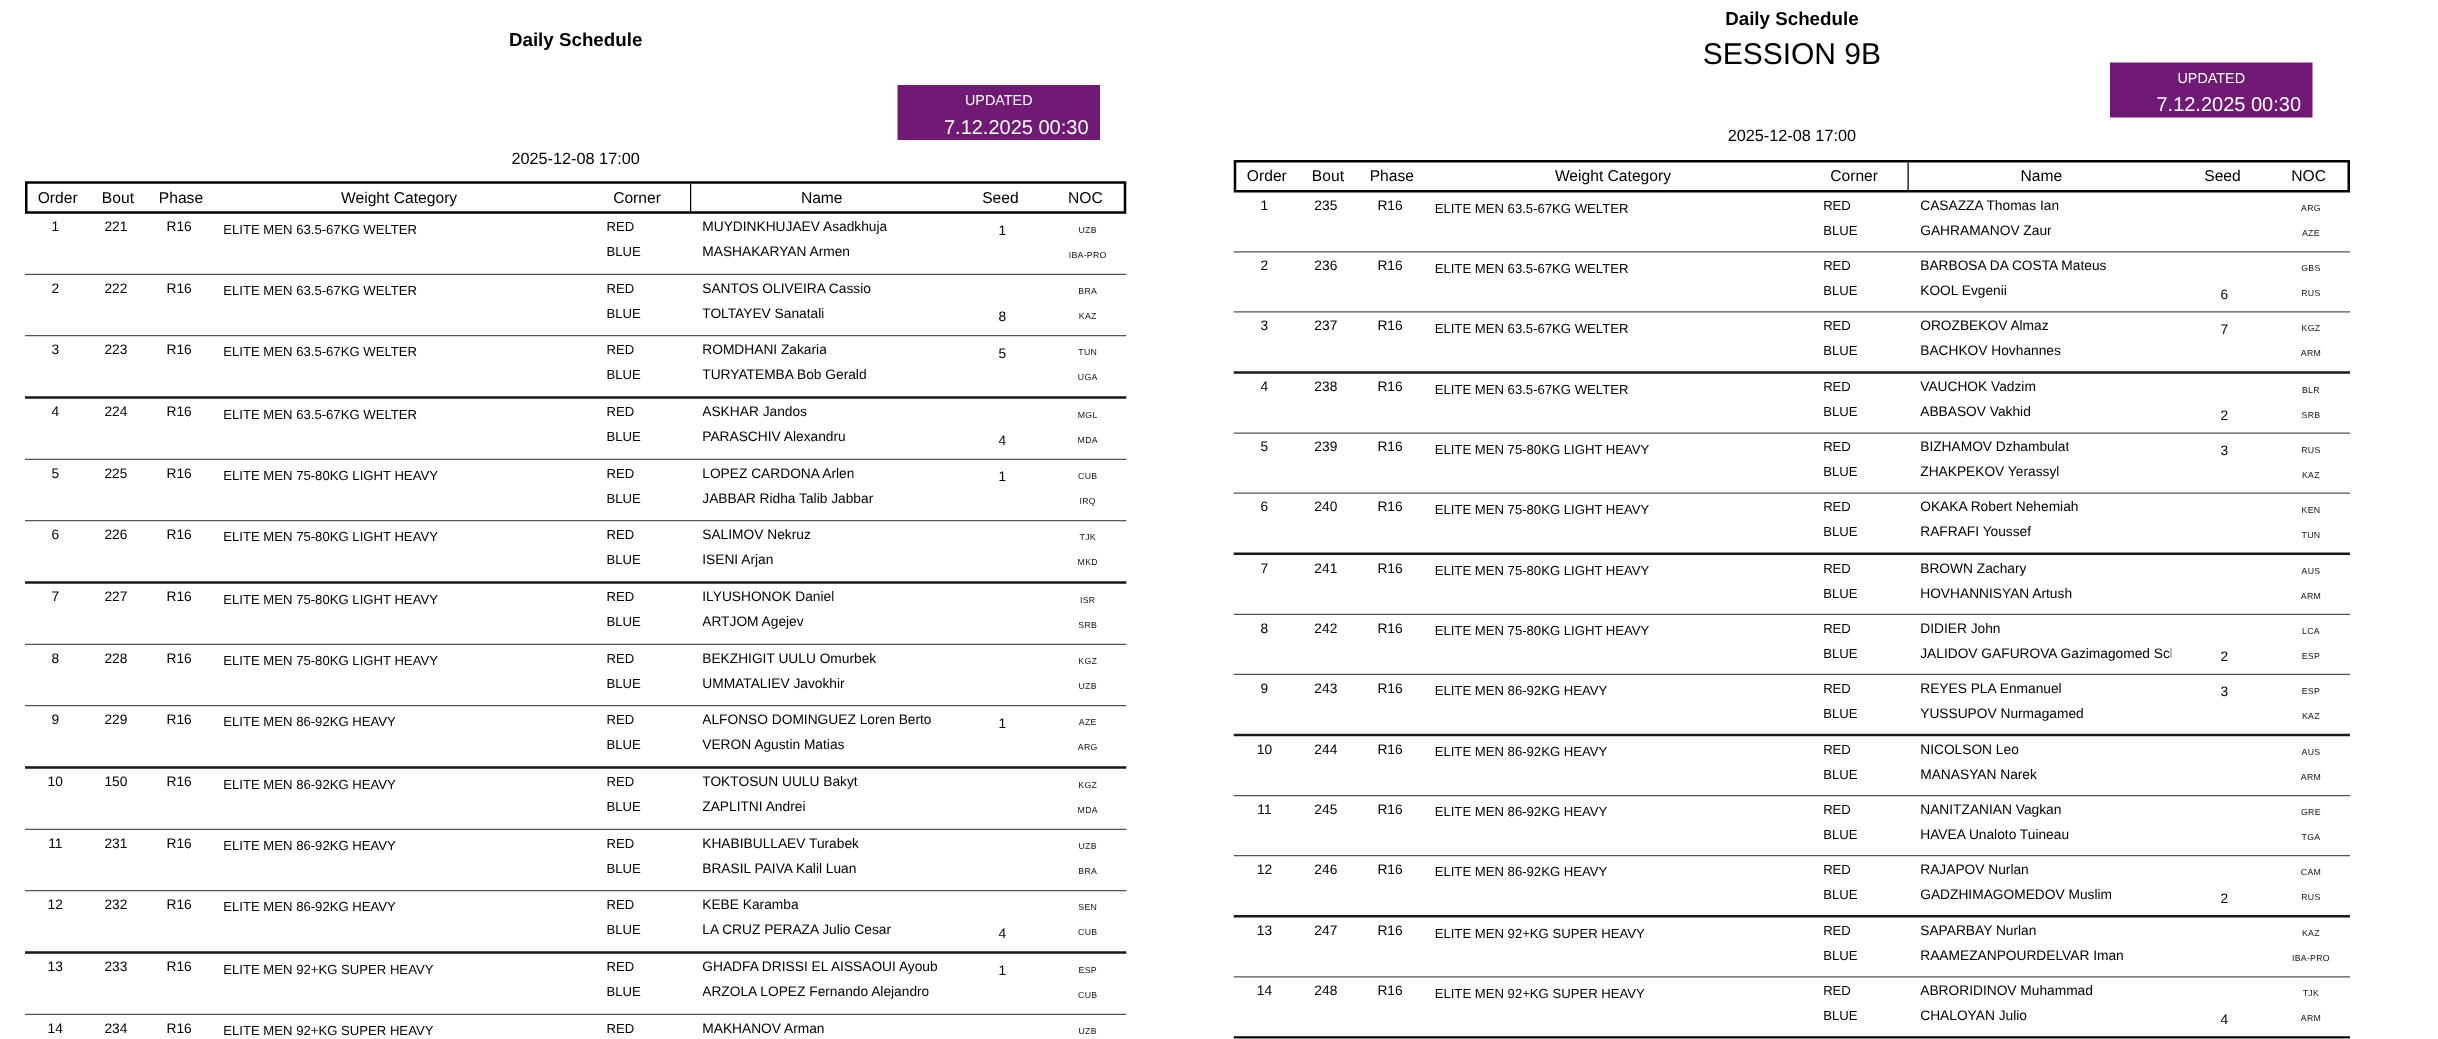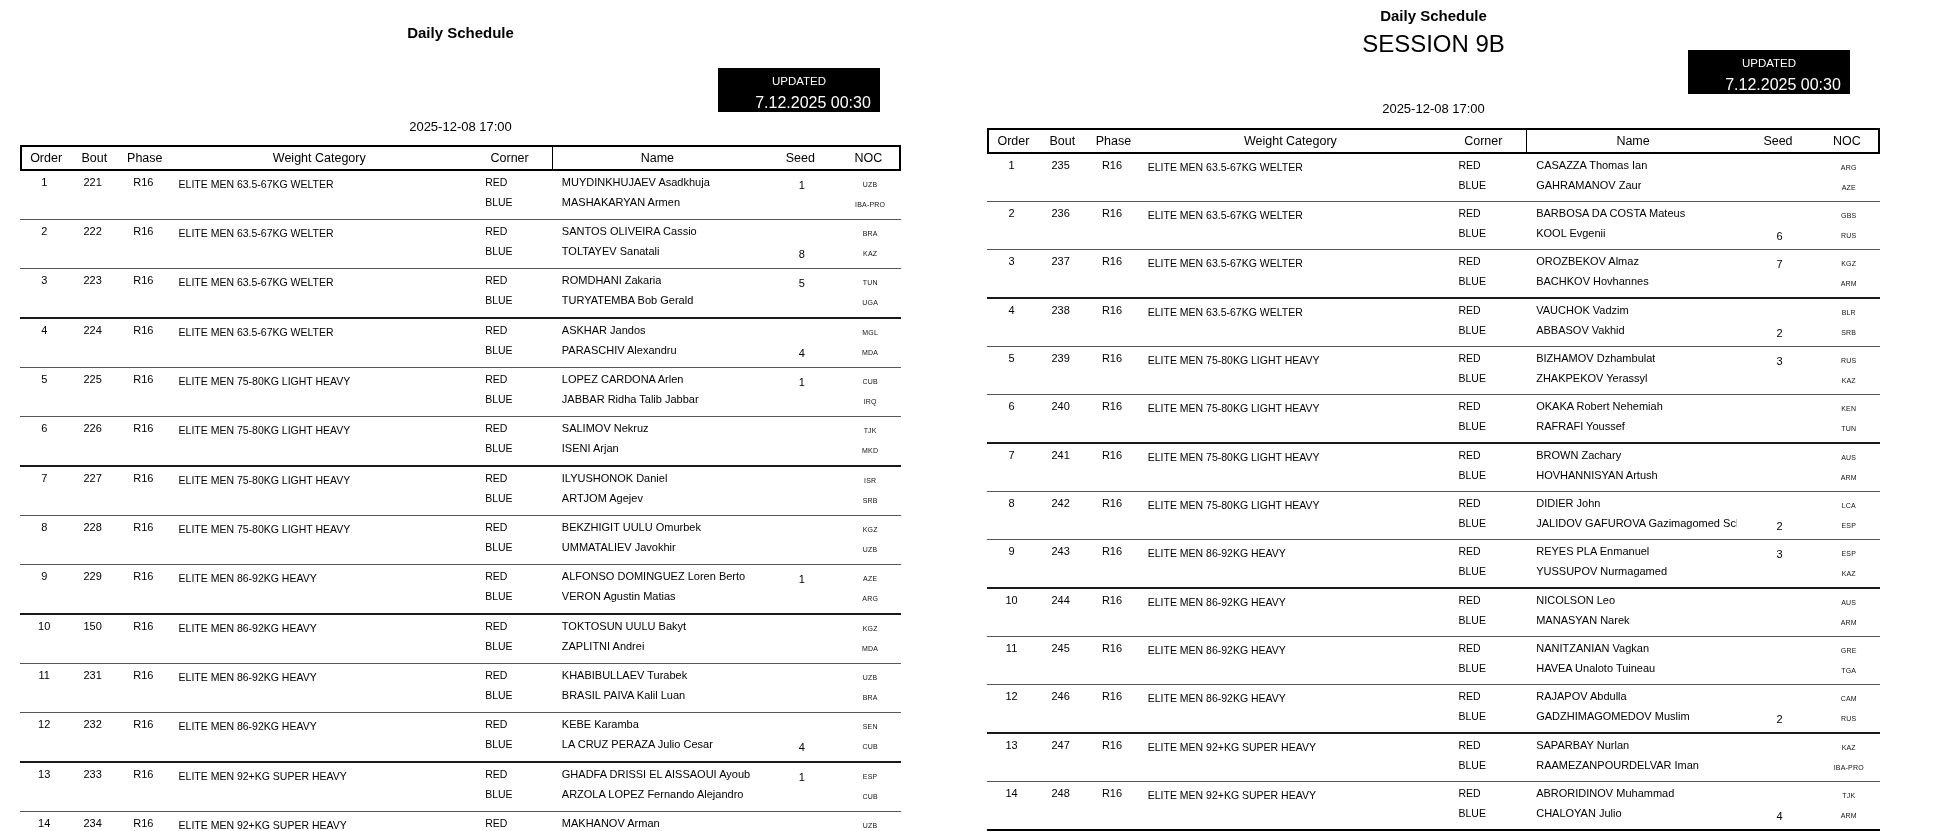--- a/index.html
+++ b/index.html
@@ -10,21 +10,21 @@
   .page-right{left:987px;width:893px;}
 
   .doc-title{position:absolute;left:0;right:0;text-align:center;font-size:15px;font-weight:bold;}
   .page-left .doc-title{top:24px;}
   .page-right .doc-title{top:7px;}
 
   .session-title{position:absolute;left:0;right:0;text-align:center;font-size:24px;}
   .page-left .session-title{top:47px;}
   .page-right .session-title{top:30px;}
 
-  .updated-box{position:absolute;width:162px;height:44px;background:#000000;color:#fff;text-align:center;}
+  .updated-box{position:absolute;width:162px;height:44px;background:#701a75;color:#fff;text-align:center;}
   .page-left .updated-box{right:21px;top:68px;}
   .page-right .updated-box{right:30px;top:50px;}
   .updated-label{padding-top:7px;font-size:11.5px;}
   .updated-time{padding-top:7px;font-size:16px;margin-left:28px;}
 
   .datetime{position:absolute;left:0;right:0;text-align:center;font-size:13px;}
   .page-left .datetime{top:119px;}
   .page-right .datetime{top:101px;}
 
   .table{position:absolute;left:0;right:0;}
@@ -494,21 +494,21 @@
             <div class="c noc2 cell-noc">TGA</div>
           </div>
 
           <div class="row">
             <div class="c line1 cell-order">12</div>
             <div class="c line1 cell-bout">246</div>
             <div class="c line1 cell-phase">R16</div>
             <div class="c cell-weight">ELITE MEN 86-92KG HEAVY</div>
             <div class="c line1 cell-corner">RED</div>
             <div class="c line2 cell-corner">BLUE</div>
-            <div class="c line1 cell-name">RAJAPOV Abdulla</div>
+            <div class="c line1 cell-name">RAJAPOV Nurlan</div>
             <div class="c line2 cell-name">GADZHIMAGOMEDOV Muslim</div>
             <div class="c seed1 cell-seed"></div>
             <div class="c seed2 cell-seed">2</div>
             <div class="c noc1 cell-noc">CAM</div>
             <div class="c noc2 cell-noc">RUS</div>
           </div>
 
           <div class="row">
             <div class="c line1 cell-order">13</div>
             <div class="c line1 cell-bout">247</div>

